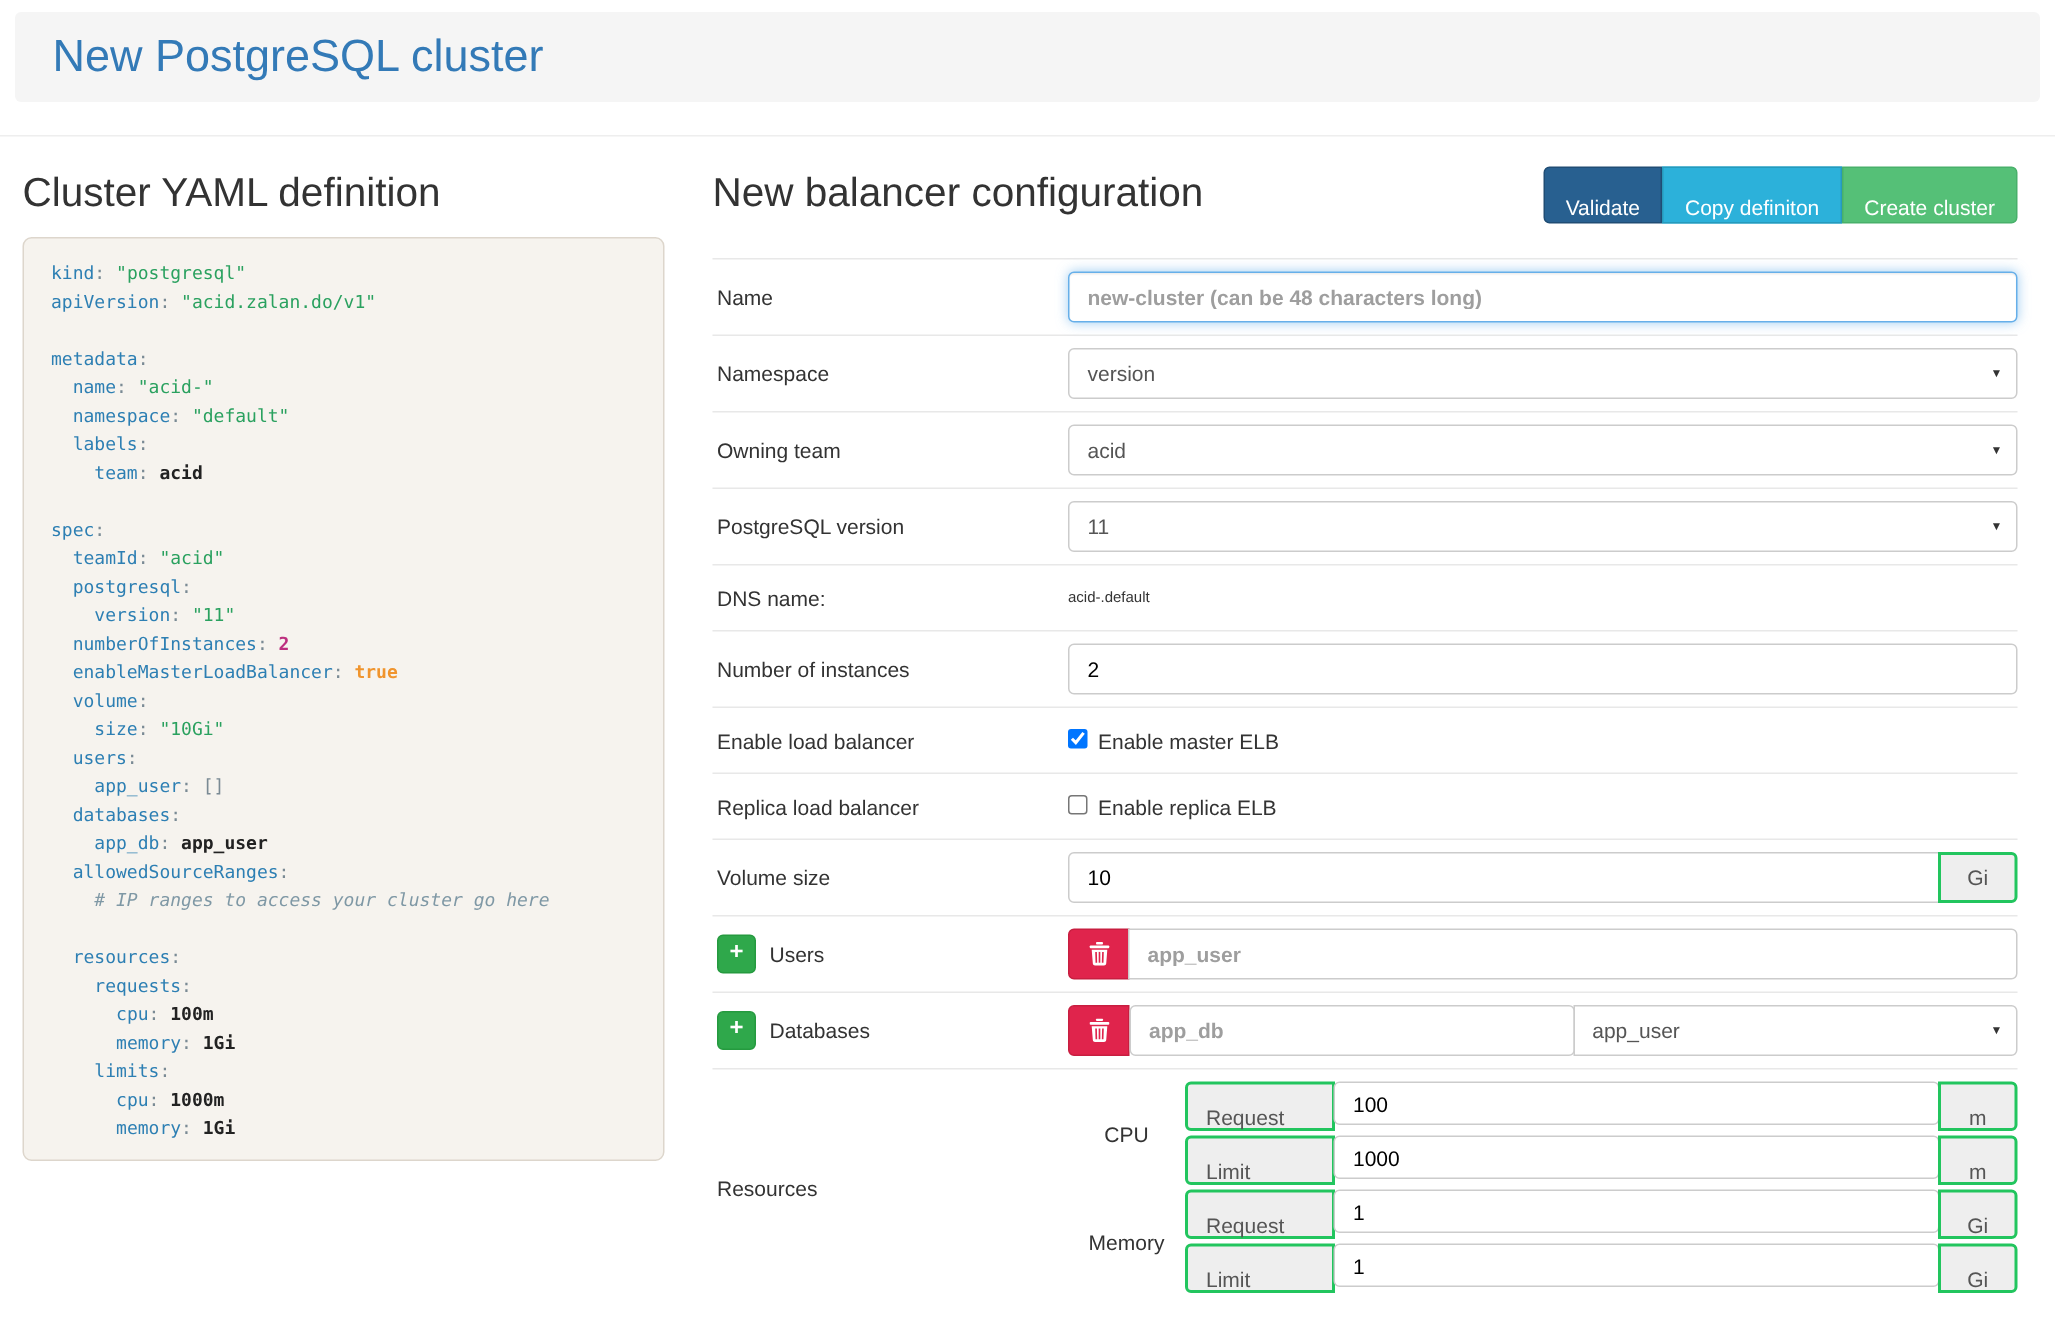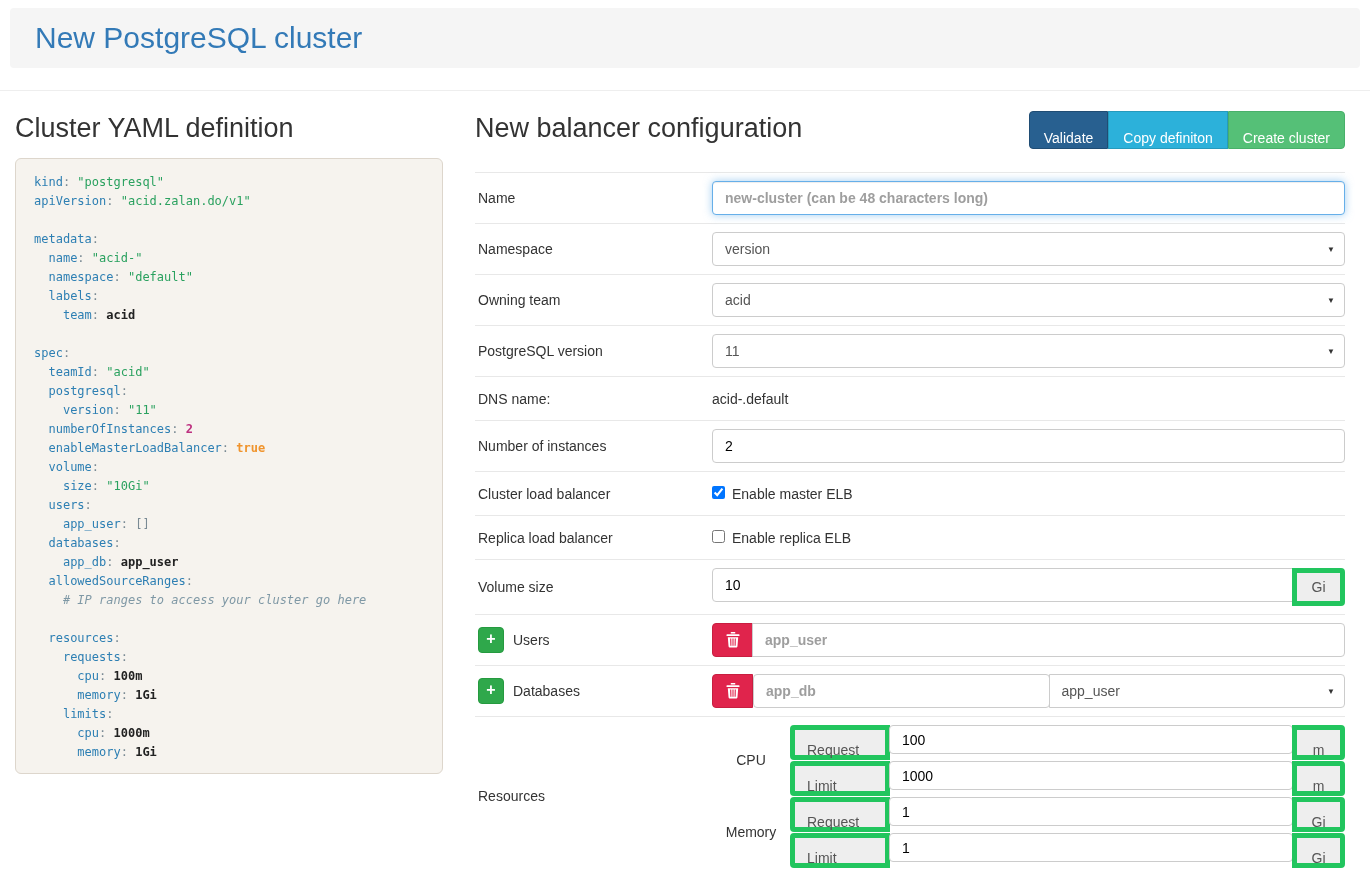--- a/index.html
+++ b/index.html
@@ -54,36 +54,36 @@
   .select { position:relative; height:34px; width:100%; border:1px solid #ccc; border-radius:4px;
             background:#fff; font-size:14px; color:#555; display:flex; align-items:center;
             padding:6px 26px 6px 12px; cursor:pointer; }
   .select .caret-icon { position:absolute; right:9px; top:50%; transform:translateY(-50%);
             font-size:8px; color:#333; pointer-events:none; }
 
   .input-group { display:flex; width:100%; align-items:stretch; }
   .input-group > * { border-radius:0; }
   .input-group > :first-child { border-radius:4px 0 0 4px; }
   .input-group > :last-child  { border-radius:0 4px 4px 0; }
-  .addon { background:#eee; border:5px solid #22c55e; color:#555; font-size:14px;
+  .addon { background:#eee; border:2px solid #22c55e; color:#555; font-size:14px;
            display:flex; align-items:center; padding:6px 12px; white-space:nowrap; }
   .addon + input.form-control, input.form-control + .addon, .btn-delete + input.form-control { margin-left:-1px; }
   .addon.unit { width:53px; justify-content:center; flex:0 0 53px; }
   .addon.rl   { width:100px; flex:0 0 100px; }
 
   .checkbox-wrap { display:flex; align-items:flex-start; gap:7px; font-size:14px; color:#333; }
   .checkbox-wrap input { width:13px; height:13px; margin:0; }
 
   .btn-add { width:26px; height:26px; background:#2fa84b; border:1px solid #259a3f; border-radius:4px;
              color:#fff; font-size:16px; font-weight:700; line-height:1; display:flex; align-items:center;
              justify-content:center; cursor:pointer; margin-right:9px; padding:0 0 2px 0; }
   .btn-delete { width:41px; flex:0 0 41px; background:#e0244c; border:1px solid #c81e40;
                 border-radius:4px 0 0 4px; display:flex; align-items:center; justify-content:center; cursor:pointer; }
 
-  .static-value { font-size:14px; color:#333; }
+  .static-value { font-size:10px; color:#333; }
 
   
   .res-grid { display:flex; flex-direction:column; gap:3px; width:100%; }
   .res-pair { display:flex; align-items:center; }
   .res-unit-label { width:78px; flex:0 0 78px; text-align:center; font-size:14px; color:#333; }
   .res-lines { flex:1; display:flex; flex-direction:column; gap:3px; }
   .res-lines .input-group { height:33px; }
   .res-lines input.form-control { height:29px; }
   .res-lines .addon { padding-top:20px; padding-bottom:5px; }
   .db-split { flex:1; display:flex; min-width:0; }
@@ -164,21 +164,21 @@
       </div>
 
       <div class="form-row">
         <div class="label-cell">Number of instances</div>
         <div class="control-cell">
           <input class="form-control" type="text" value="2" style="">
         </div>
       </div>
 
       <div class="form-row slim">
-        <div class="label-cell">Cluster load balancer</div>
+        <div class="label-cell">Enable load balancer</div>
         <div class="control-cell">
           <label class="checkbox-wrap">
             <input type="checkbox" checked="checked" style="">
             <span>Enable master ELB</span>
           </label>
         </div>
       </div>
 
       <div class="form-row slim">
         <div class="label-cell">Replica load balancer</div>

